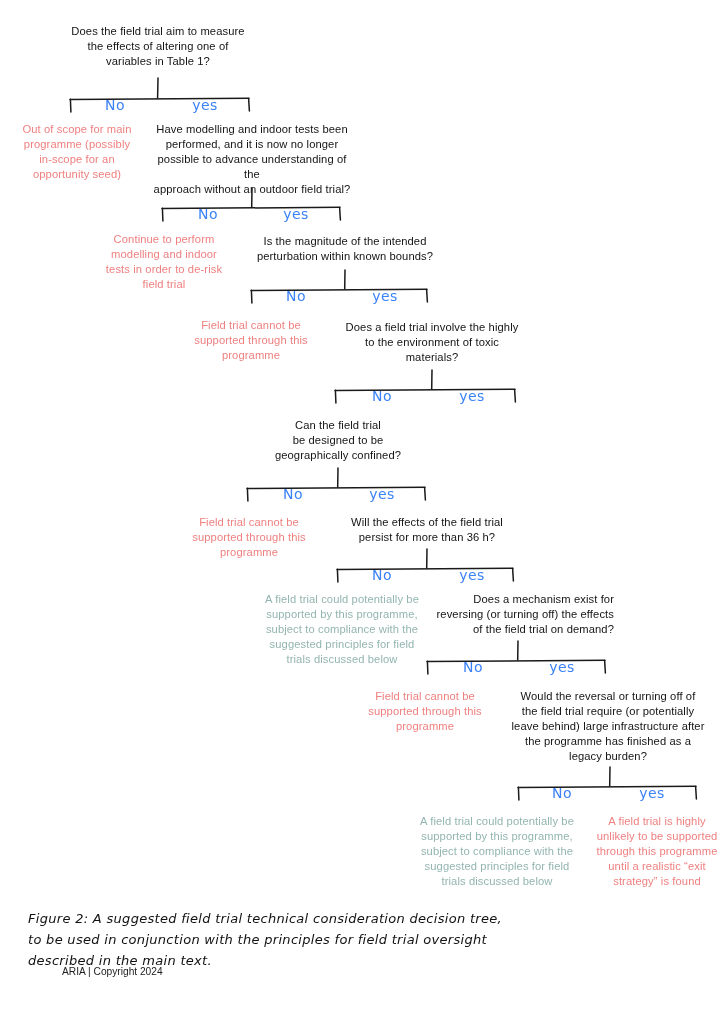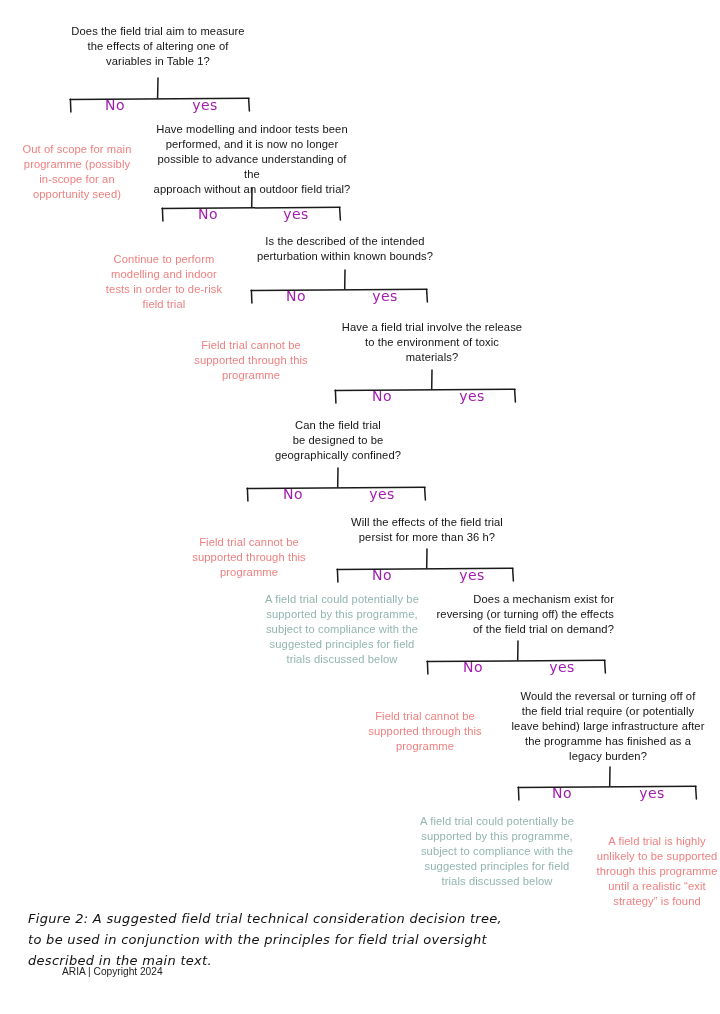--- a/index.html
+++ b/index.html
@@ -42,32 +42,31 @@
   .question {
     color: #141414;
     font-size: 11.2px;
     letter-spacing: 0.1px;
   }
 
   .outcome-red {
     color: #ef8080;
     font-size: 11.2px;
     letter-spacing: 0.1px;
-    margin-top: 20px;
   }
 
   .outcome-teal {
     color: #93b5b0;
     font-size: 11.2px;
     letter-spacing: 0.1px;
   }
 
   .branch-label {
     position: absolute;
-    color: #a21caf;
+    color: #3b82f6;
     font-size: 14px;
     font-family: "DejaVu Sans", sans-serif;
     letter-spacing: 0.4px;
     text-align: center;
   }
 
   
   #caption {
     position: absolute;
     left: 28px;
@@ -183,31 +182,31 @@
 approach without an outdoor field trial?</div>
 
   <div class="branch-label" style="left:178px; top:206px; width:60px;">No</div>
   <div class="branch-label" style="left:266px; top:206px; width:60px;">yes</div>
 
   <div class="node outcome-red" style="left:100px; top:232px; width:128px;">Continue to perform
 modelling and indoor
 tests in order to de-risk
 field trial</div>
 
-  <div class="node question" style="left:245px; top:234px; width:200px;">Is the described of the intended
+  <div class="node question" style="left:245px; top:234px; width:200px;">Is the magnitude of the intended
 perturbation within known bounds?</div>
 
   <div class="branch-label" style="left:266px; top:288px; width:60px;">No</div>
   <div class="branch-label" style="left:355px; top:288px; width:60px;">yes</div>
 
   <div class="node outcome-red" style="left:188px; top:318px; width:126px;">Field trial cannot be
 supported through this
 programme</div>
 
-  <div class="node question" style="left:332px; top:320px; width:200px;">Have a field trial involve the release
+  <div class="node question" style="left:332px; top:320px; width:200px;">Does a field trial involve the highly
 to the environment of toxic
 materials?</div>
 
   <div class="branch-label" style="left:352px; top:388px; width:60px;">No</div>
   <div class="branch-label" style="left:442px; top:388px; width:60px;">yes</div>
 
   <div class="node question" style="left:258px; top:418px; width:160px;">Can the field trial
 be designed to be
 geographically confined?</div>
 

